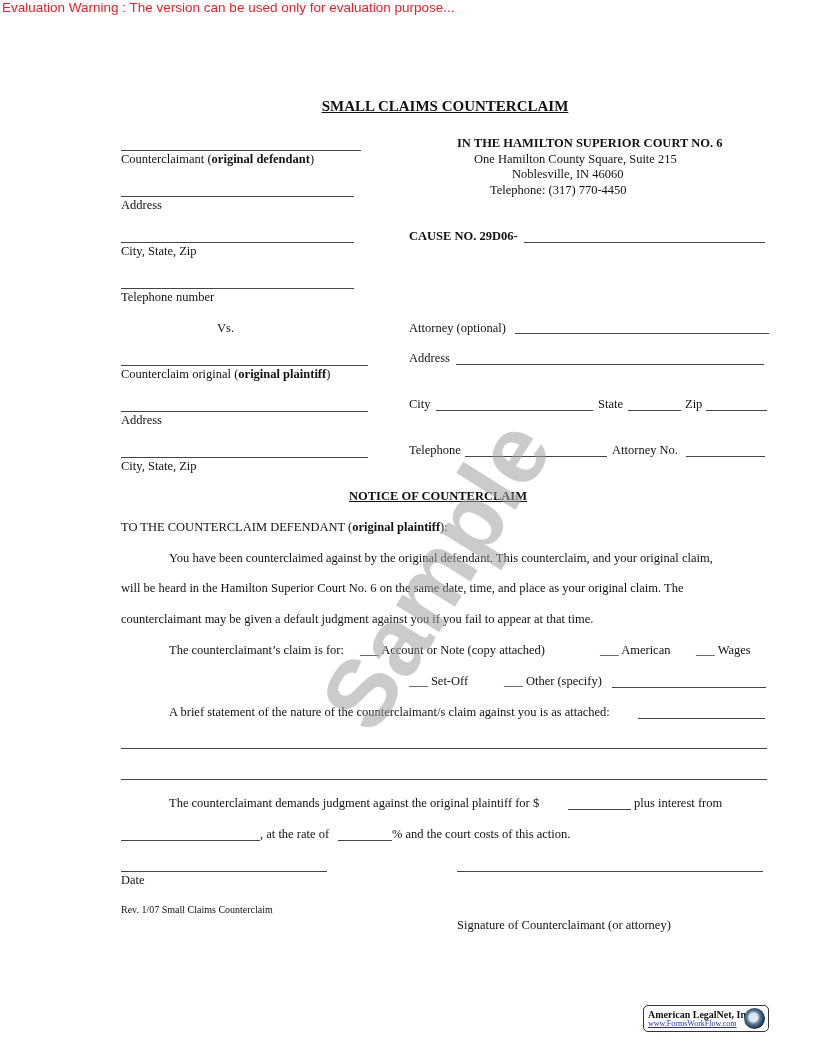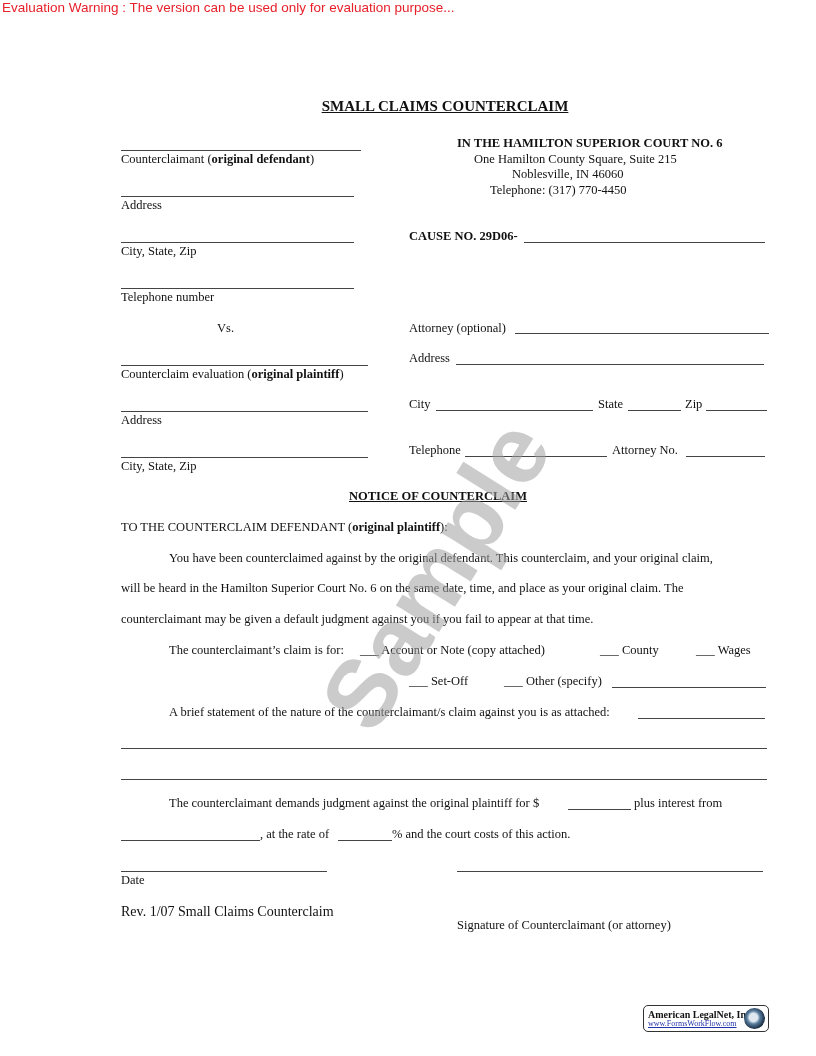--- a/index.html
+++ b/index.html
@@ -49,21 +49,21 @@
 <div class="line" style="left:121px; top:242px; width:233px;"></div>
 <div class="abs lbl" style="left:121px; top:244px;">City, State, Zip</div>
 
 <div class="line" style="left:121px; top:288px; width:233px;"></div>
 <div class="abs lbl" style="left:121px; top:290px;">Telephone number</div>
 
 <div class="abs lbl" style="left:217px; top:321px;">Vs.</div>
 
 <div class="line" style="left:121px; top:365px; width:247px;"></div>
 <div class="abs lbl" style="left:121px; top:367px;">
-  <span>Counterclaim evaluation (</span><b>original plaintiff</b><span>)</span>
+  <span>Counterclaim original (</span><b>original plaintiff</b><span>)</span>
 </div>
 
 <div class="line" style="left:121px; top:411px; width:247px;"></div>
 <div class="abs lbl" style="left:121px; top:413px;">Address</div>
 
 <div class="line" style="left:121px; top:457px; width:247px;"></div>
 <div class="abs lbl" style="left:121px; top:459px;">City, State, Zip</div>
 
 <div class="abs court-h" style="left:457px; top:136px;">IN THE HAMILTON SUPERIOR COURT NO. 6</div>
 <div class="abs lbl" style="left:474px; top:152px;">One Hamilton County Square, Suite 215</div>
@@ -102,21 +102,21 @@
 <div class="abs lbl" style="left:121px; top:612px;">counterclaimant may be given a default judgment against you if you fail to appear at that time.</div>
 
 <div class="abs lbl" style="left:169px; top:643px;">The counterclaimant’s claim is for:</div>
 
 <div class="abs lbl" style="left:360px; top:643px;">
   <span>___</span>
   <span>Account or Note (copy attached)</span>
 </div>
 <div class="abs lbl" style="left:600px; top:643px;">
   <span>___</span>
-  <span>County</span>
+  <span>American</span>
 </div>
 <div class="abs lbl" style="left:696px; top:643px;">
   <span>___</span>
   <span>Wages</span>
 </div>
 <div class="abs lbl" style="left:409px; top:674px;">
   <span>___</span>
   <span>Set-Off</span>
 </div>
 <div class="abs lbl" style="left:504px; top:674px;">
@@ -137,21 +137,21 @@
 <div class="line" style="left:121px; top:840px; width:139px;"></div>
 <div class="abs lbl" style="left:260px; top:827px;">, at the rate of</div>
 <div class="line" style="left:338px; top:840px; width:54px;"></div>
 <div class="abs lbl" style="left:392px; top:827px;">% and the court costs of this action.</div>
 
 <div class="line" style="left:121px; top:871px; width:206px;"></div>
 <div class="abs lbl" style="left:121px; top:873px;text-align:center;">Date</div>
 <div class="line" style="left:457px; top:871px; width:306px;"></div>
 <div class="abs lbl" style="left:457px; top:918px;">Signature of Counterclaimant (or attorney)</div>
 
-<div class="abs" style="left:121px; top:904px; font-size:14px;">Rev. 1/07 Small Claims Counterclaim</div>
+<div class="abs" style="left:121px; top:904px; font-size:10px;">Rev. 1/07 Small Claims Counterclaim</div>
 
 <div class="watermark">Sample</div>
 
 <div class="logo">
   <span class="l1">American LegalNet, Inc.</span>
   <span class="l2">www.FormsWorkFlow.com</span>
   <span class="globe"></span>
 </div>
 
 </body></html>

